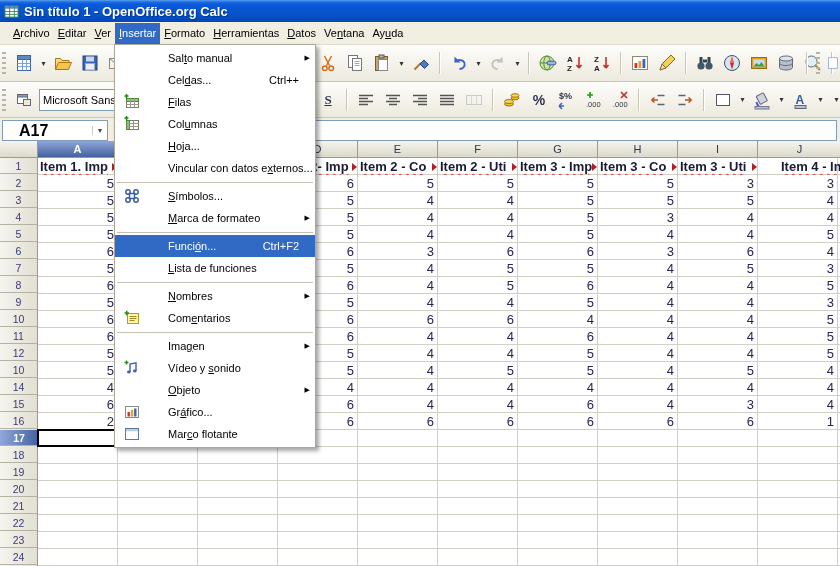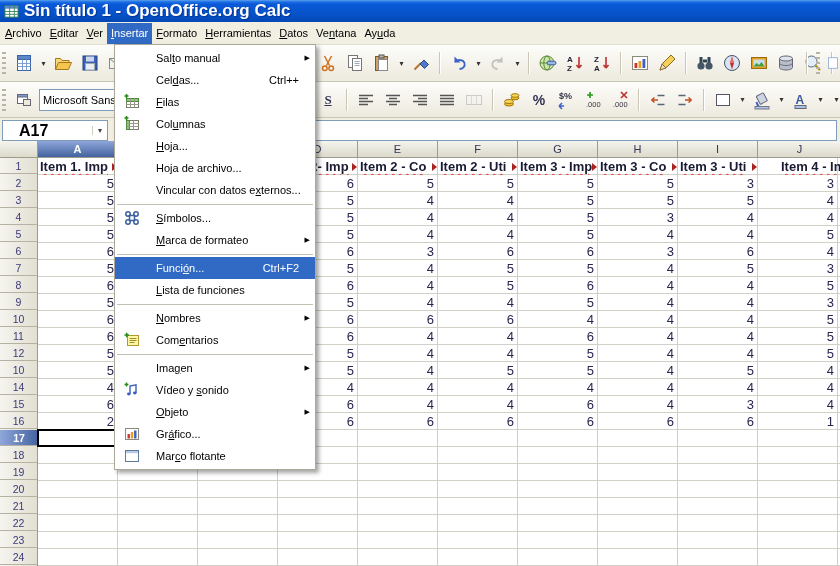--- a/index.html
+++ b/index.html
@@ -3,25 +3,25 @@
 <meta charset="utf-8">
 <style>
   html,body{margin:0;padding:0;}
   body{width:840px;height:566px;overflow:hidden;font-family:"Liberation Sans",sans-serif;background:#fff;position:relative;}
   .app{position:absolute;inset:0;}
   u{text-decoration:underline;}
 
   
   .titlebar{height:22px;display:flex;align-items:center;gap:5px;padding-left:4px;
     background:linear-gradient(180deg,#5EA0F0 0%,#2173E4 8%,#0B59D8 18%,#0652C8 65%,#0348B4 100%);}
-  .titlebar .ttext{color:#fff;font-weight:bold;font-size:17px;text-shadow:1px 1px 1px #00349a;white-space:nowrap;}
+  .titlebar .ttext{color:#fff;font-weight:bold;font-size:13px;text-shadow:1px 1px 1px #00349a;white-space:nowrap;}
   .app-icon svg{display:block;}
 
   
-  .menubar{height:22px;background:#F1EFE2;display:flex;align-items:flex-end;padding-left:1px;font-size:11px;border-bottom:1px solid #E2DFD0;}
+  .menubar{height:22px;background:#F1EFE2;display:flex;align-items:flex-end;padding-left:9px;font-size:11px;border-bottom:1px solid #E2DFD0;}
   .mb-item{line-height:21px;padding:0 4px;color:#000;cursor:default;}
   .mb-item.active{background:#316AC5;color:#fff;}
 
   
   .toolbar{position:relative;background:linear-gradient(180deg,#FDFDFB 0%,#F4F2EA 55%,#ECE9DD 100%);border-bottom:1px solid #C9C6B6;}
   .toolbar.std{height:36px;}
   .toolbar.fmt{height:35px;}
   .tgroup{position:absolute;top:0;bottom:0;display:flex;align-items:center;gap:3px;}
   .grip{width:4px;height:22px;background:repeating-linear-gradient(180deg,#b8b5a4 0 2px,transparent 2px 5px);margin:0 3px 0 2px;}
   .tbtn{width:24px;height:24px;display:flex;align-items:center;justify-content:center;border-radius:2px;}
@@ -58,21 +58,21 @@
   .cell.hdr{font-weight:bold;color:#1a1a33;padding-left:2px;box-sizing:border-box;}
   .cell.hdr .htx{text-decoration:underline;text-decoration-style:wavy;text-decoration-color:#e03333;text-decoration-thickness:1px;text-underline-offset:2px;}
   .trunc{position:absolute;right:0;top:5px;width:0;height:0;border-top:4px solid transparent;border-bottom:4px solid transparent;border-left:5px solid #aa2222;}
   .sel-cursor{position:absolute;width:81px;height:18px;border:2px solid #000;box-sizing:border-box;z-index:5;}
 
   
   .popup{position:absolute;left:114px;top:44px;width:200px;background:#fff;border:1px solid #aca899;
     box-shadow:3px 3px 4px rgba(0,0,0,.35);z-index:100;padding:2px 0;font-size:11px;}
   .mi{height:22px;display:flex;align-items:center;position:relative;color:#000;}
   .mi .mi-ic{width:24px;margin-left:5px;display:flex;align-items:center;justify-content:center;}
-  .mi .mi-lb{margin-left:12px;white-space:nowrap;text-align:center;}
+  .mi .mi-lb{margin-left:24px;white-space:nowrap;text-align:center;}
   .mi .mi-sc{position:absolute;right:16px;}
   .mi .mi-ar{position:absolute;right:5px;font-size:7px;}
   .mi.hl{background:#316AC5;color:#fff;}
   .mi-sep{height:1px;border-bottom:1px solid #c3c0b4;margin:2px 2px;}
 </style>
 </head>
 <body>
 
 <div class="app">
 
@@ -594,24 +594,20 @@
           </svg>
         </span>
         <span class="mi-lb">Col<u>u</u>mnas</span>
       </div>
       <div class="mi">
         <span class="mi-ic"></span>
         <span class="mi-lb"><u>H</u>oja...</span>
       </div>
       <div class="mi">
         <span class="mi-ic"></span>
-        <span class="mi-lb">Hoja de archivo...</span>
-      </div>
-      <div class="mi">
-        <span class="mi-ic"></span>
         <span class="mi-lb">Vincular con datos e<u>x</u>ternos...</span>
       </div>
       <div class="mi-sep"></div>
       <div class="mi">
         <span class="mi-ic">
           <svg width="18" height="18" viewBox="0 0 18 18" fill="none" stroke="#3b5f9e" stroke-width="1.5">
             <circle cx="5" cy="5" r="2.2"></circle>
             <circle cx="13" cy="5" r="2.2"></circle>
             <circle cx="5" cy="13" r="2.2"></circle>
             <circle cx="13" cy="13" r="2.2"></circle>

